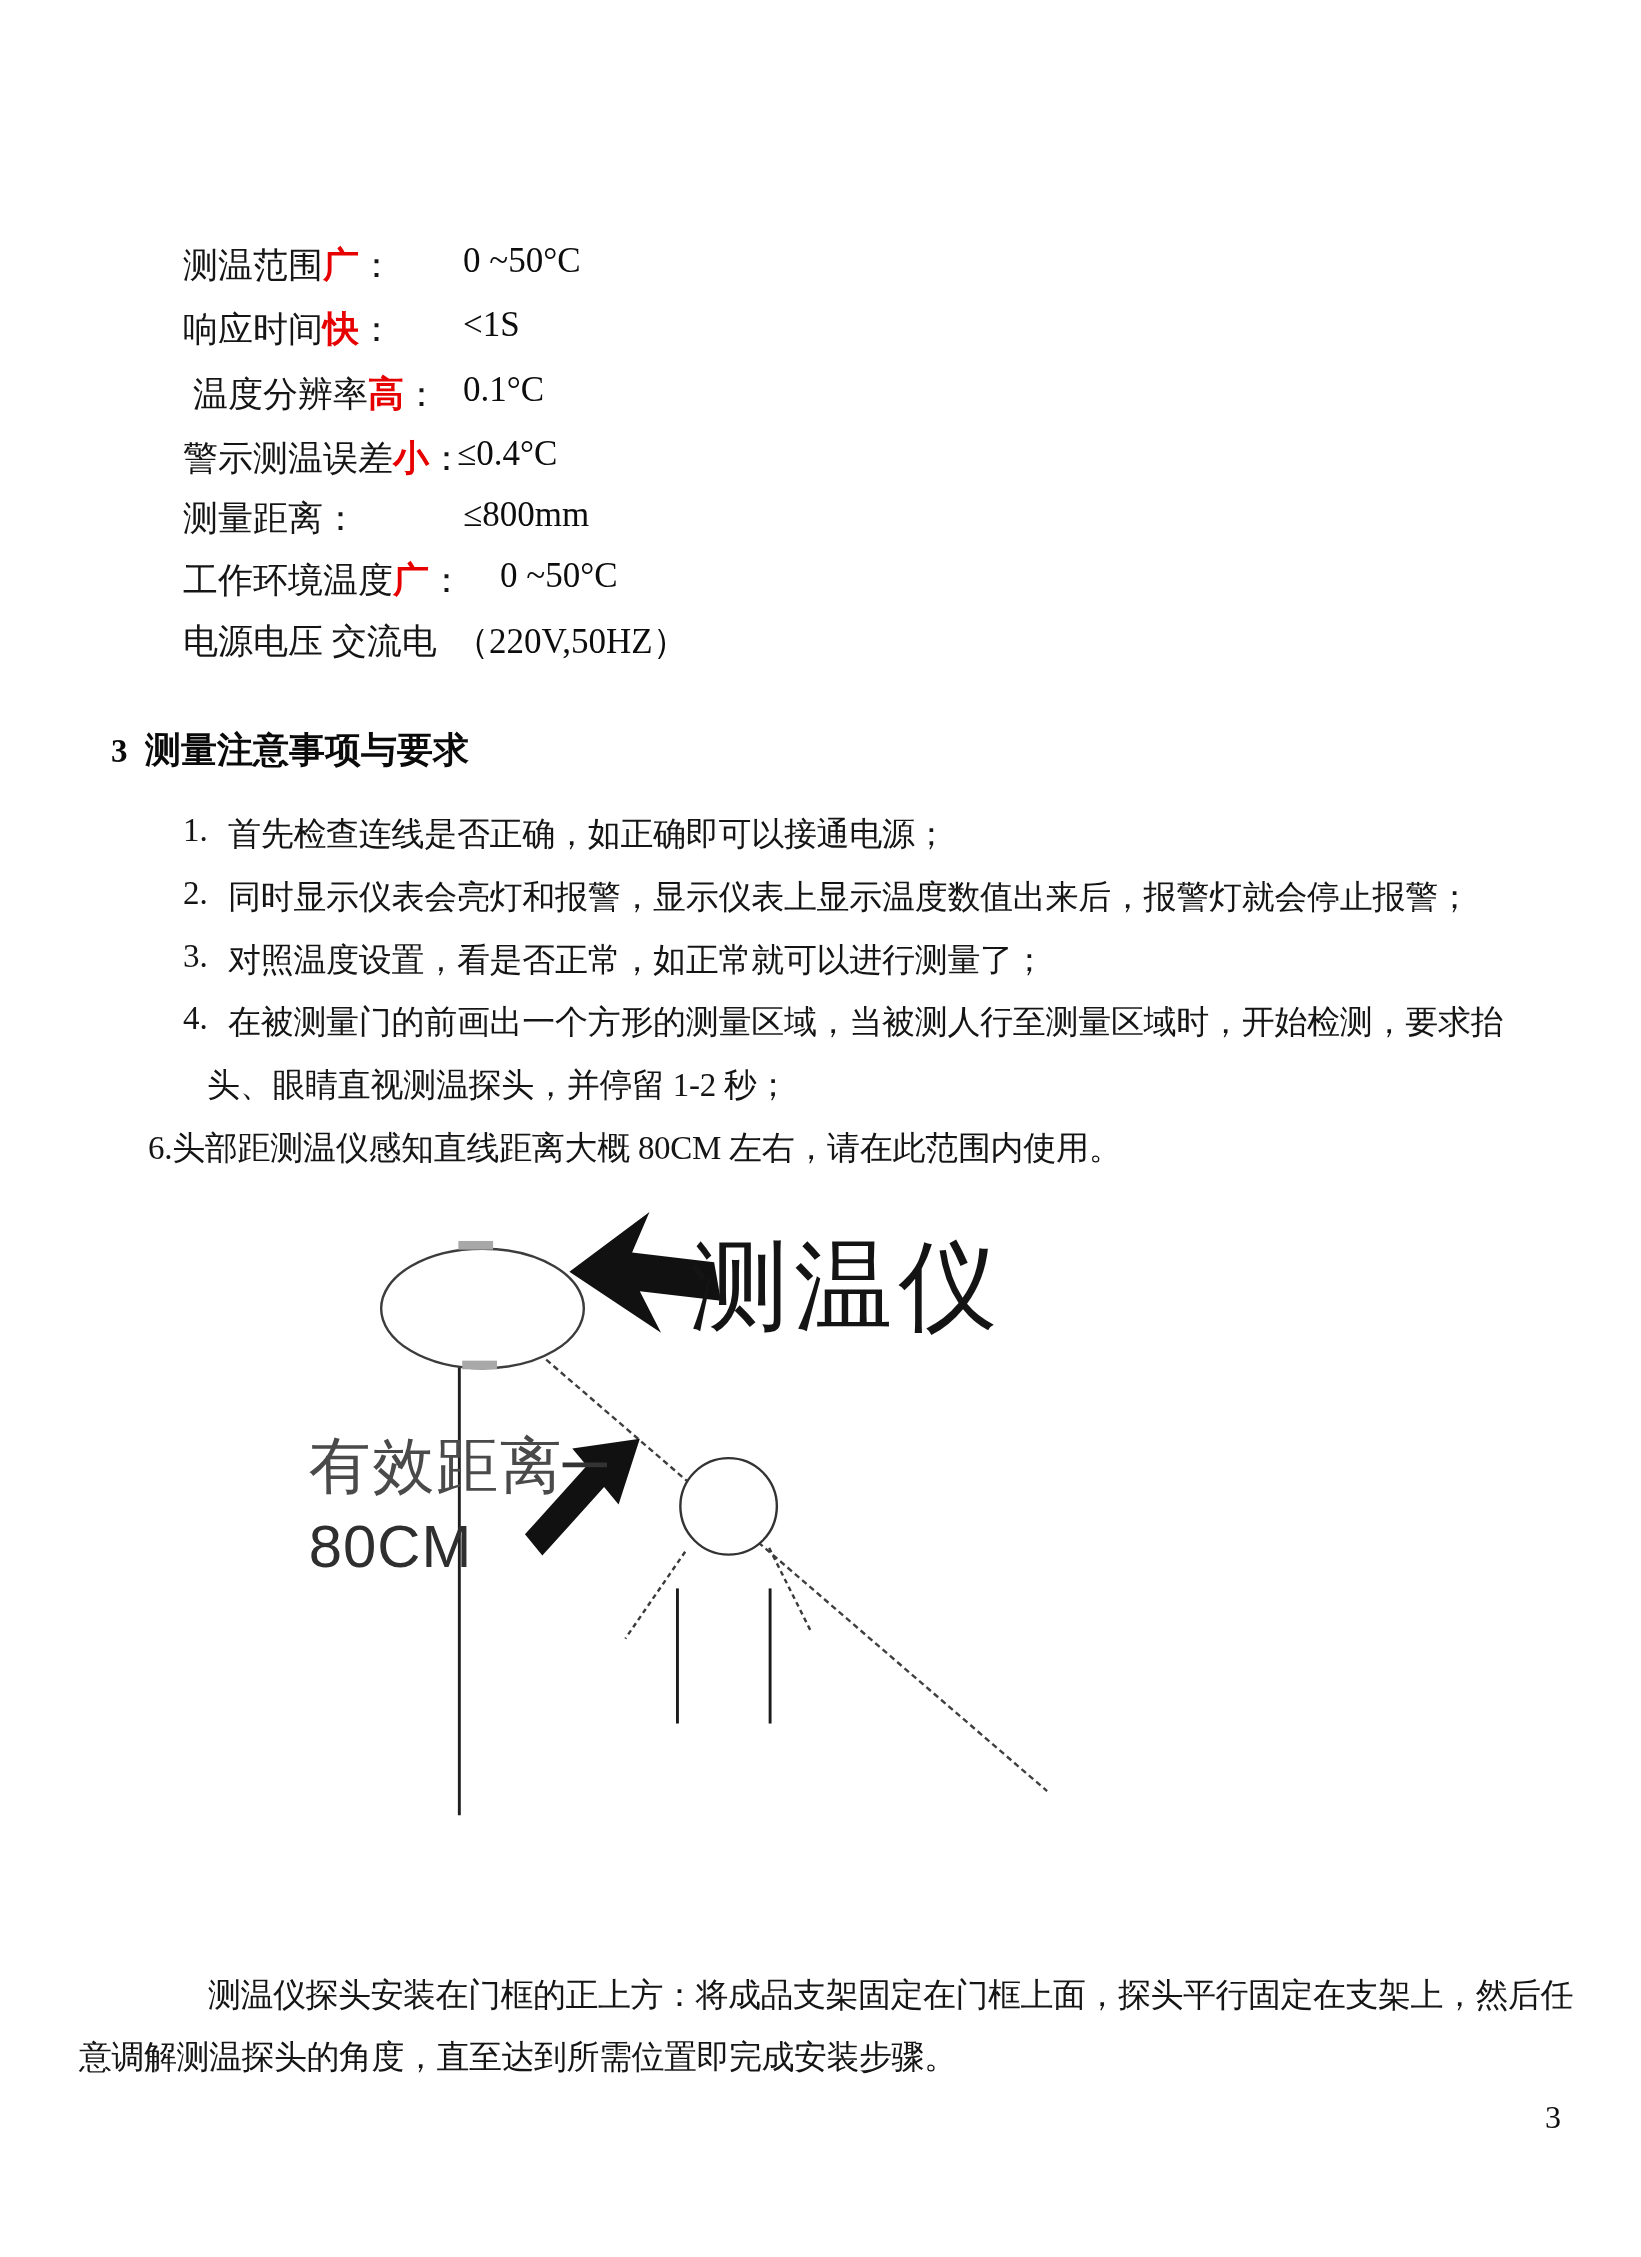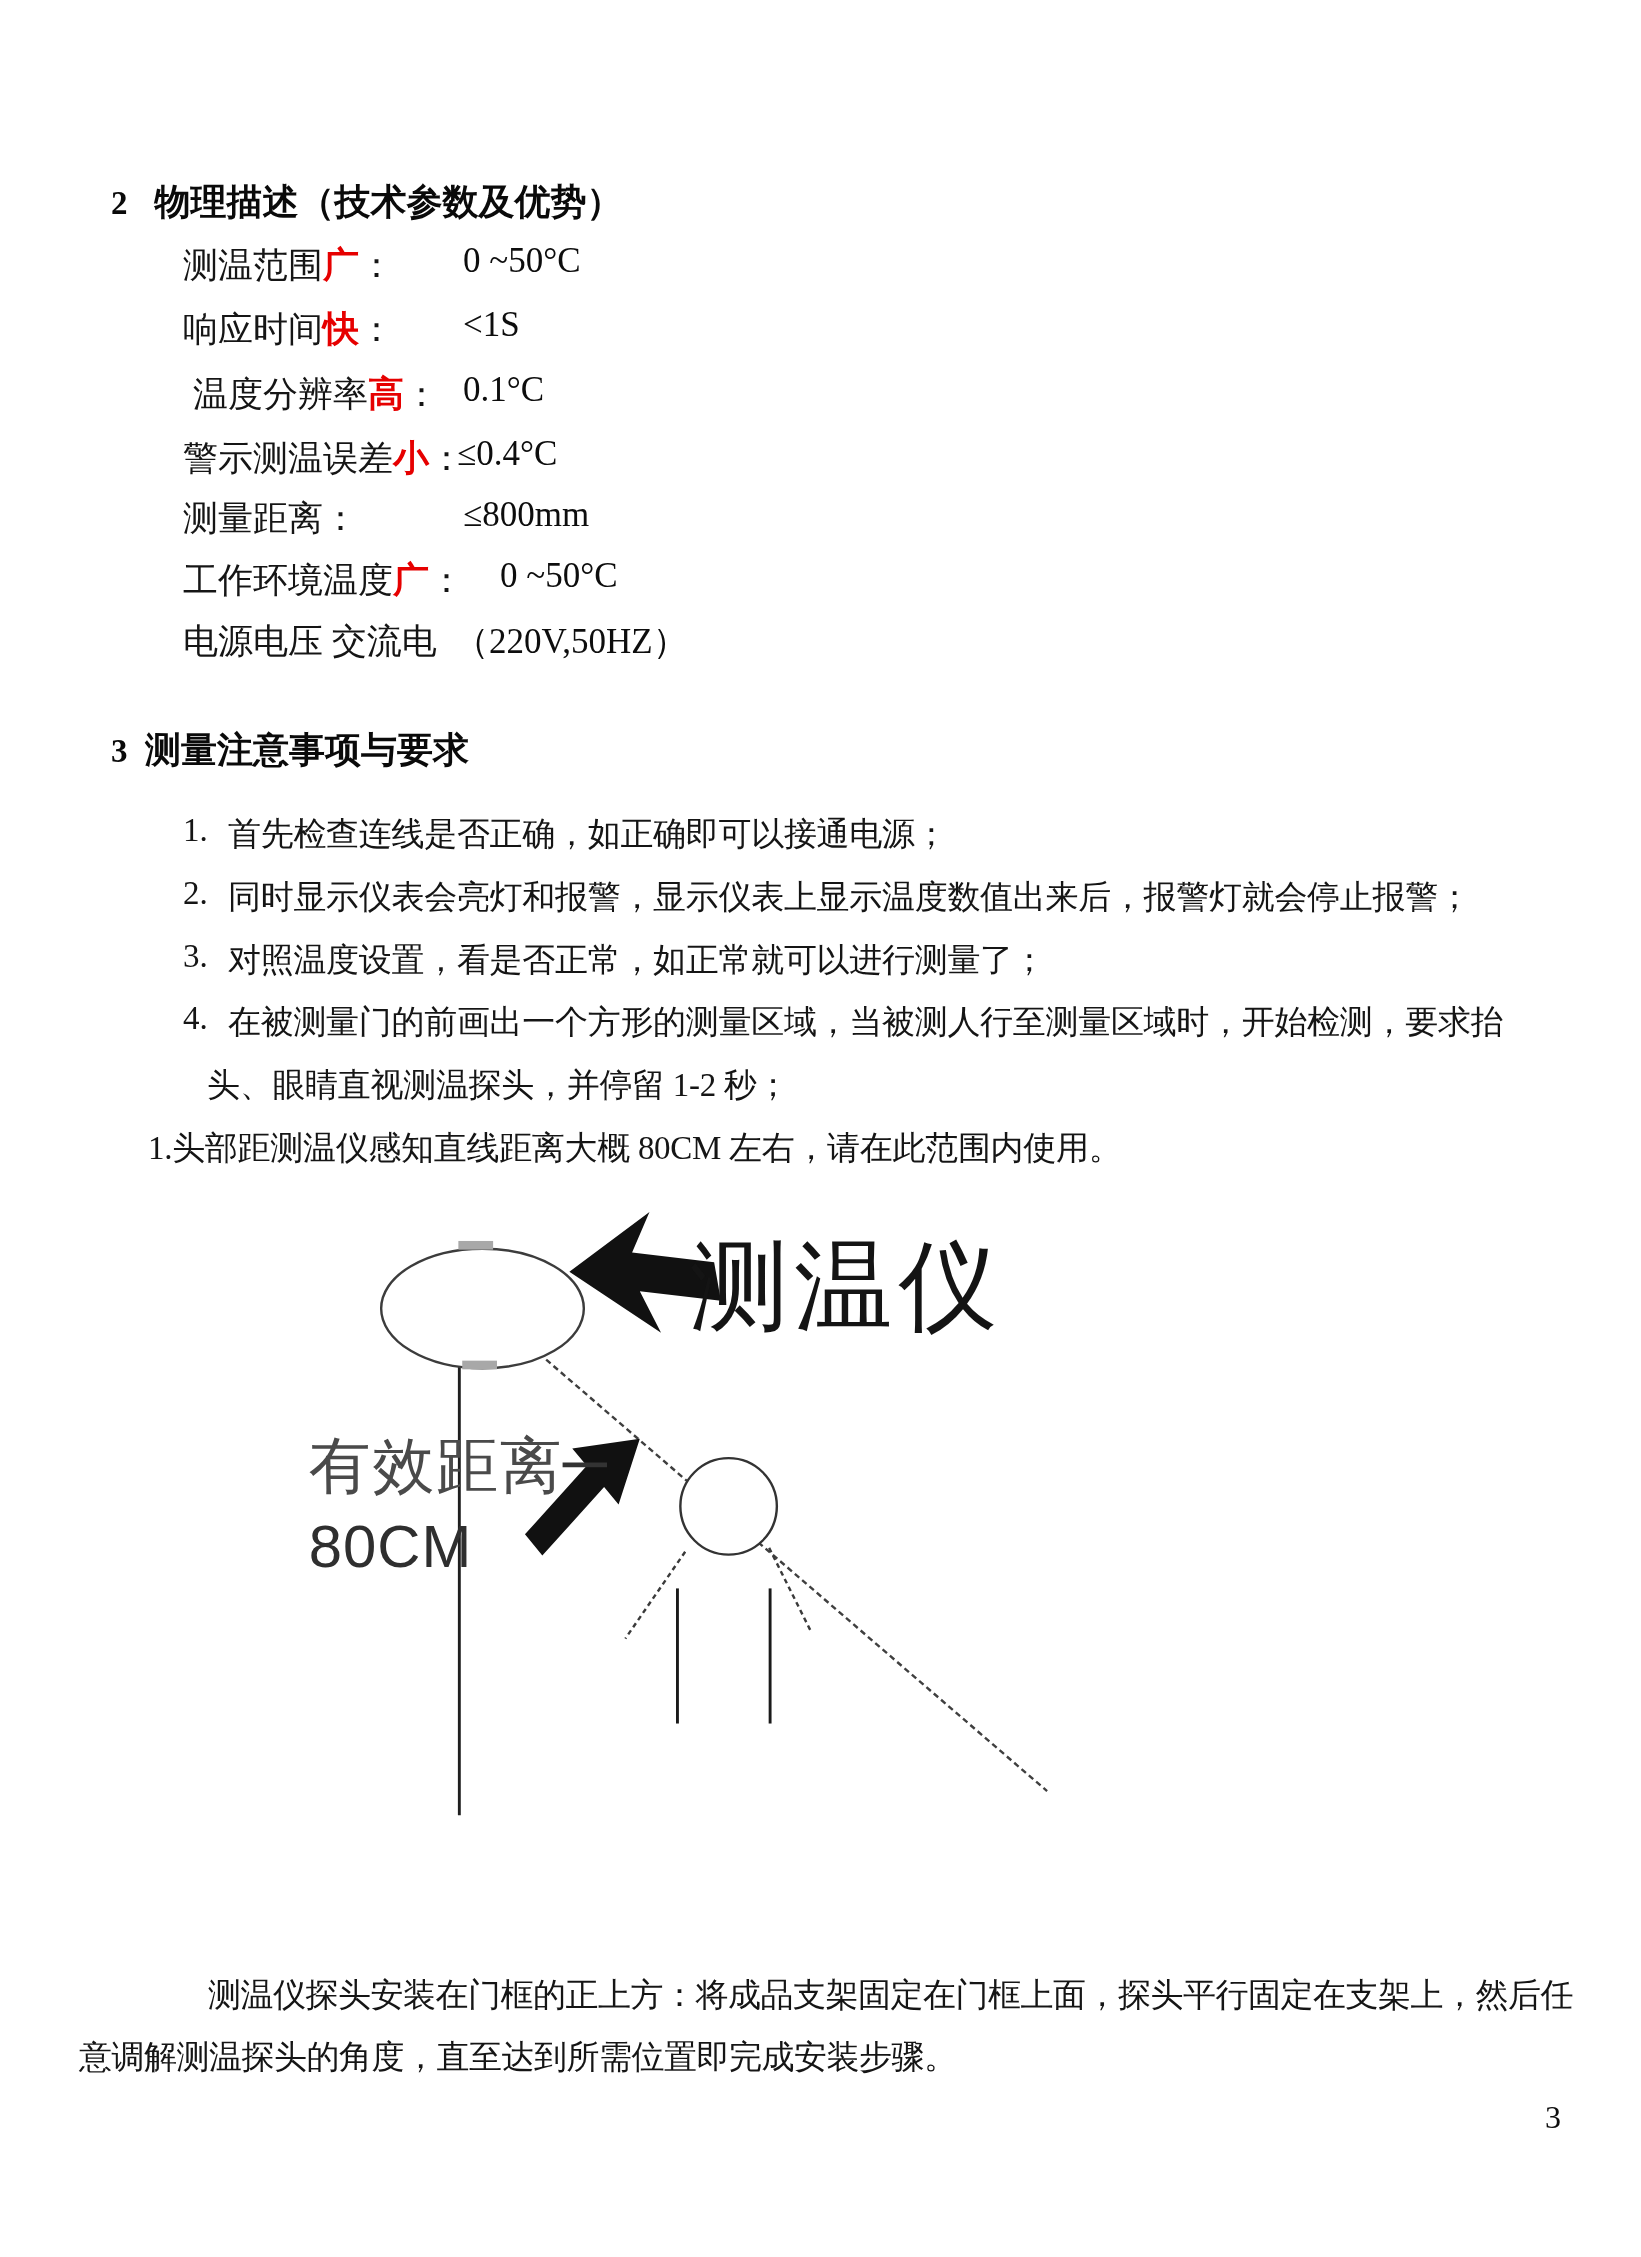--- a/index.html
+++ b/index.html
@@ -32,23 +32,20 @@
   .li-text{font-size:33px;color:#151515;letter-spacing:-0.3px;}
   .para{font-size:33px;color:#151515;letter-spacing:-0.5px;}
   .pagenum{font-size:32px;color:#0d0d0d;}
   .dg-sans{font-family:"Liberation Sans","DejaVu Sans",sans-serif;}
 </style>
 </head>
 <body>
 
 <div class="page">
 
-  <div class="abs heading" style="left:111px;top:178px;">
-    <span class="hnum">2</span><span>物理描述（技术参数及优势）</span>
-  </div>
 
   <div class="abs" style="left:0;top:241px;">
     <span class="param-label abs" style="left:183px;top:0;"><span>测温范围</span><span class="param-hl">广</span><span class="param-colon">：</span></span>
     <span class="param-value abs" style="left:463px;top:0;">0 ~50°C</span>
   </div>
   <div class="abs" style="left:0;top:305px;">
     <span class="param-label abs" style="left:183px;top:0;"><span>响应时间</span><span class="param-hl">快</span><span class="param-colon">：</span></span>
     <span class="param-value abs" style="left:463px;top:0;">&lt;1S</span>
   </div>
   <div class="abs" style="left:0;top:370px;">
@@ -89,21 +86,21 @@
     <span class="li-text abs" style="left:228px;top:0;text-align:center;">对照温度设置，看是否正常，如正常就可以进行测量了；</span>
   </div>
   <div class="abs" style="left:0;top:1000px;">
     <span class="li-marker abs" style="left:183px;top:0;">4.</span>
     <span class="li-text abs" style="left:228px;top:0;">在被测量门的前画出一个方形的测量区域，当被测人行至测量区域时，开始检测，要求抬</span>
   </div>
   <div class="abs" style="left:0;top:1063px;">
     <span class="li-text abs" style="left:207px;top:0;">头、眼睛直视测温探头，并停留 1-2 秒；</span>
   </div>
   <div class="abs" style="left:0;top:1126px;">
-    <span class="li-text abs" style="left:148px;top:0;">1.头部距测温仪感知直线距离大概 80CM 左右，请在此范围内使用。</span>
+    <span class="li-text abs" style="left:148px;top:0;">6.头部距测温仪感知直线距离大概 80CM 左右，请在此范围内使用。</span>
   </div>
 
   <svg class="abs" style="left:275px;top:1212px;" width="830" height="637" viewBox="0 0 860 660">
 
     <line x1="281" y1="153" x2="800" y2="600" stroke="#3f3f3f" stroke-width="2.5" stroke-dasharray="6 4"></line>
 
     <line x1="425" y1="352" x2="363" y2="442" stroke="#3a3a3a" stroke-width="2.5" stroke-dasharray="5 4"></line>
     <line x1="512" y1="348" x2="556" y2="436" stroke="#3a3a3a" stroke-width="2.5" stroke-dasharray="5 4"></line>
 
     <line x1="417" y1="390" x2="417" y2="530" stroke="#1a1a1a" stroke-width="3"></line>

